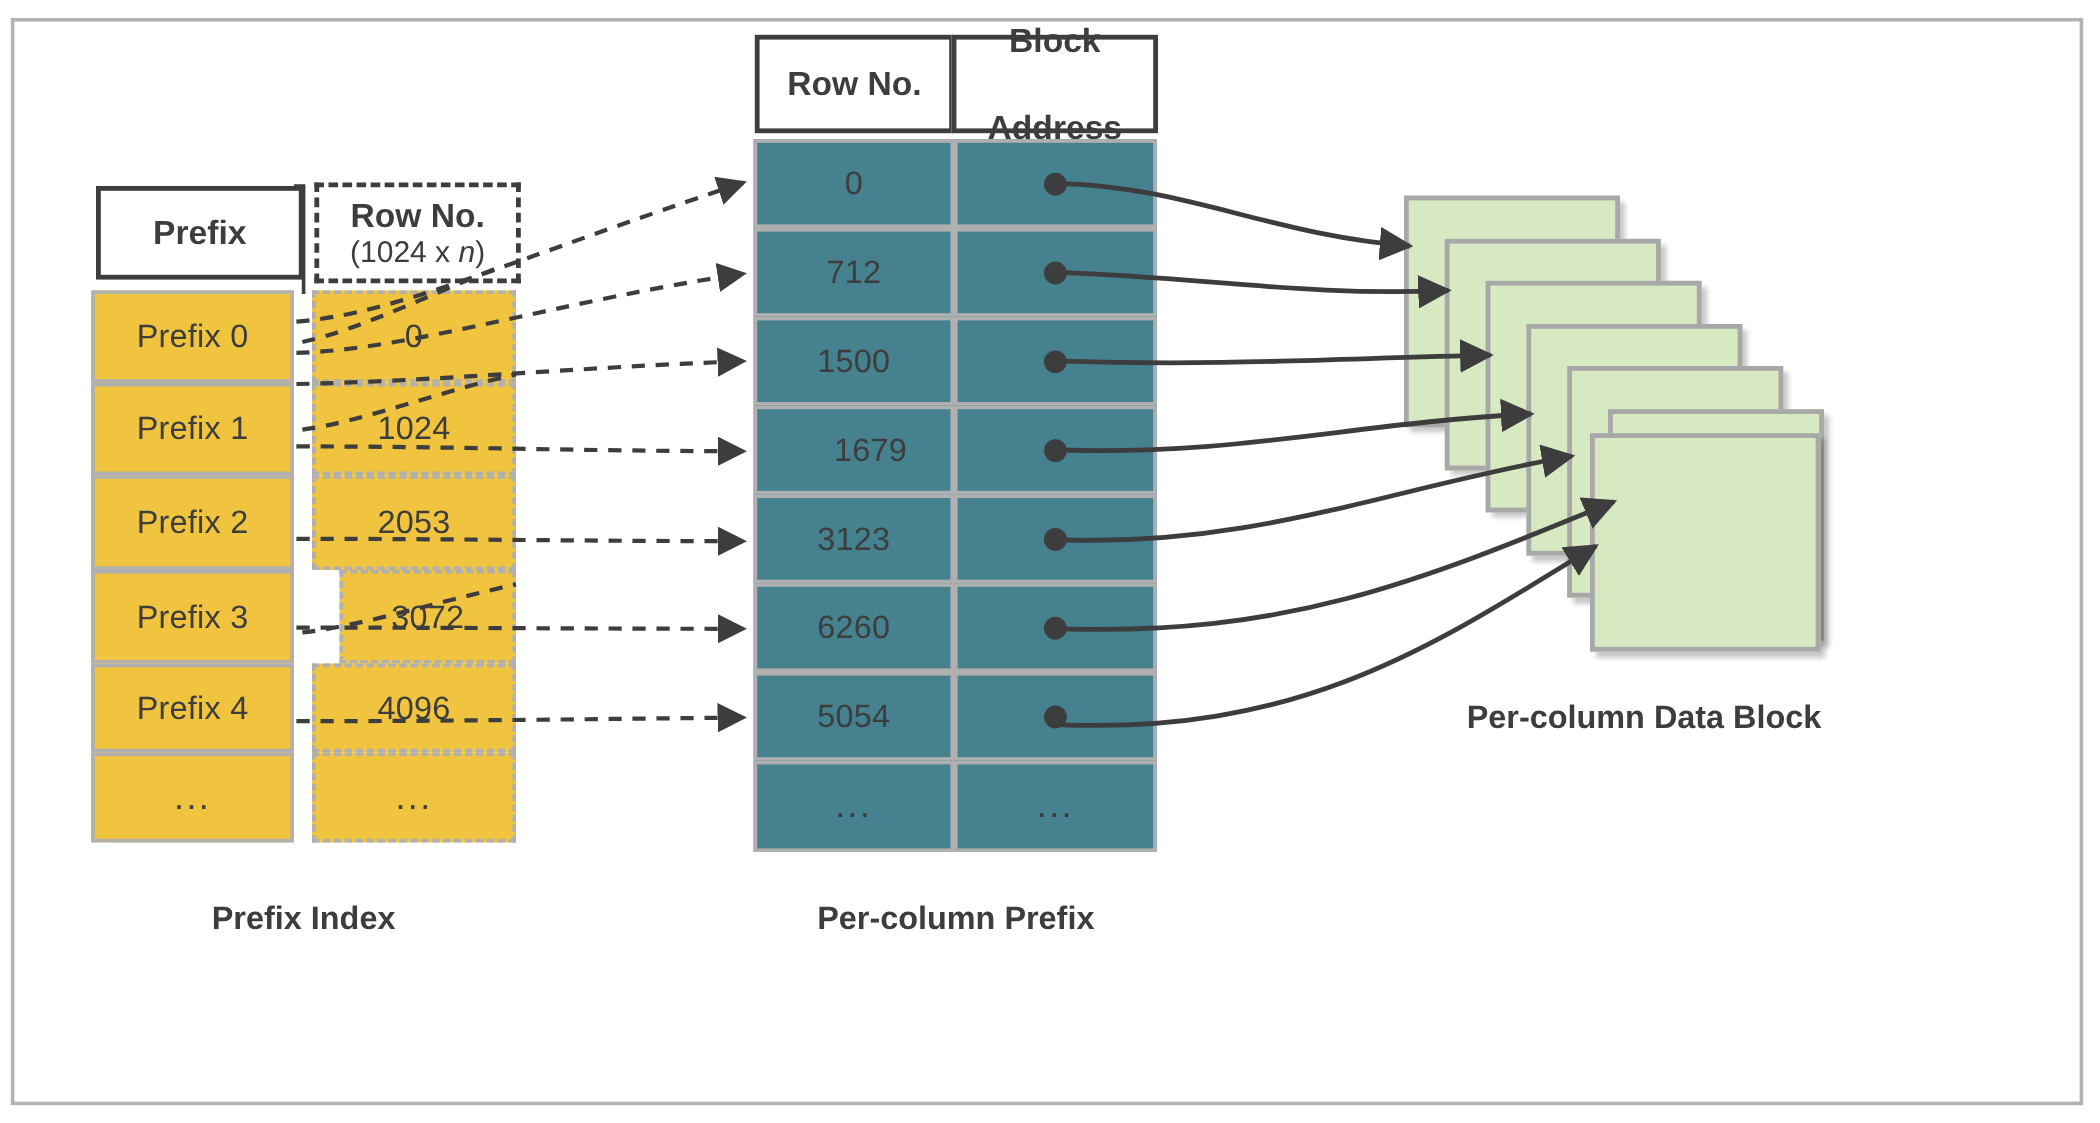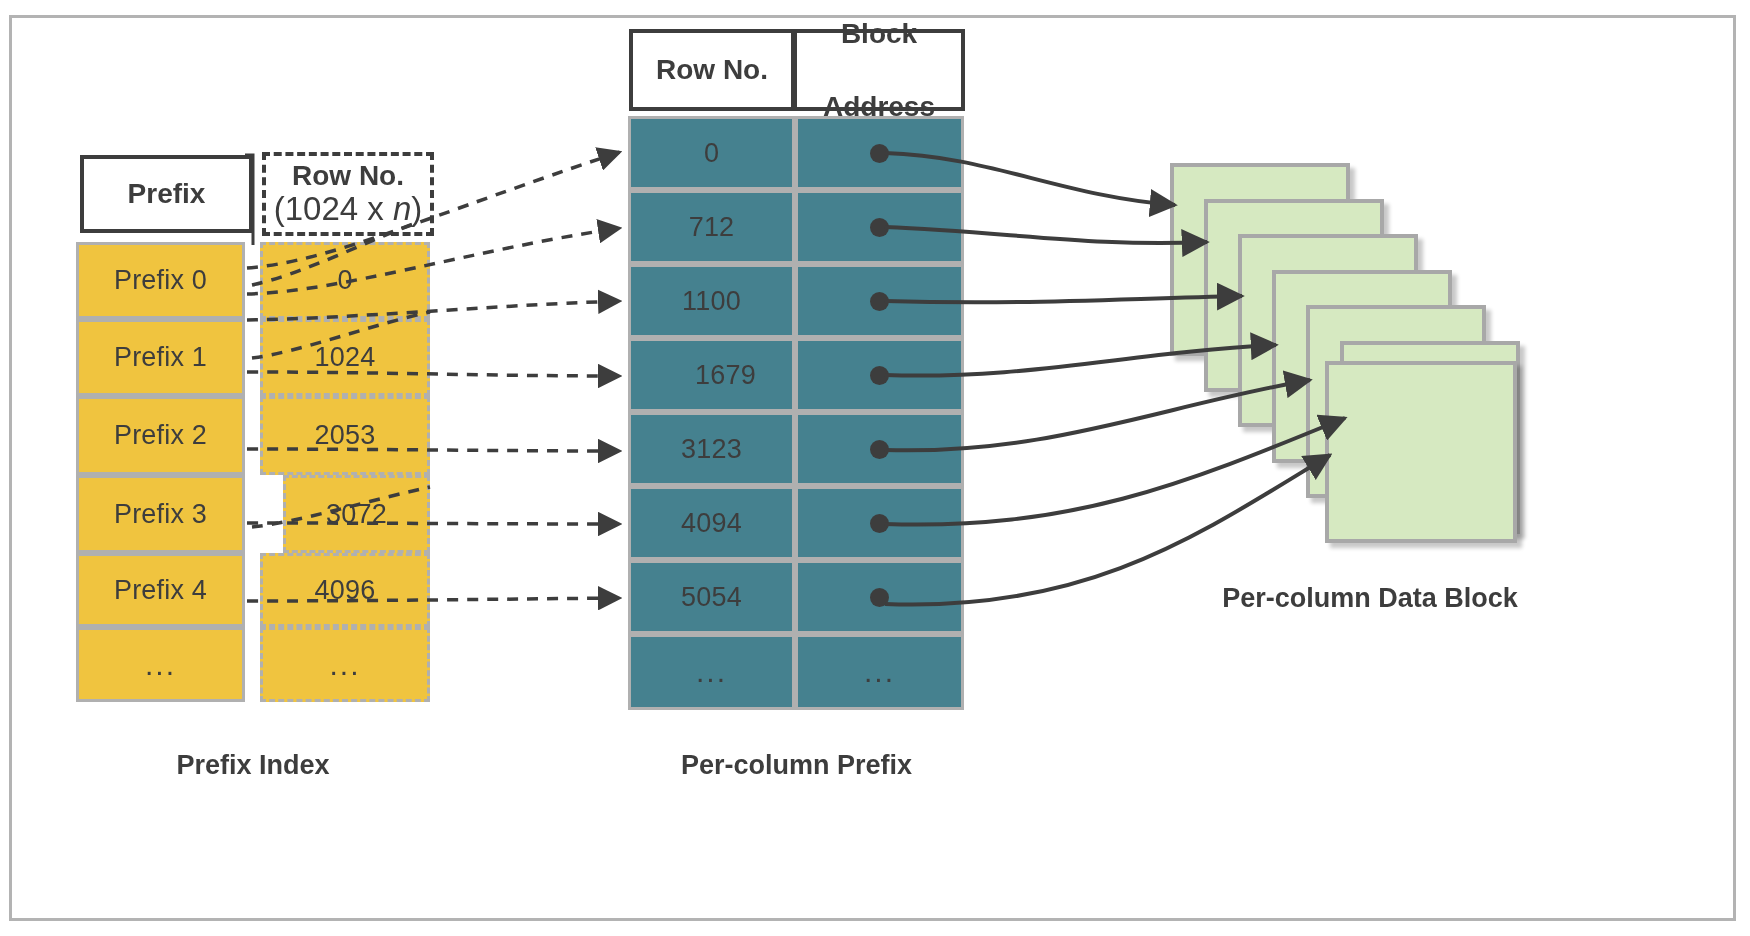--- a/index.html
+++ b/index.html
@@ -124,21 +124,21 @@
 <div id="canvas">
 
   <div id="outer-frame"></div>
 
   <div class="hdr-box" style="left:80px; top:155px; width:173px; height:78px; font-size:28px;">
     <span>Prefix</span>
   </div>
 
   <div class="hdr-box dashed" style="left:262px; top:152px; width:172px; height:84px; font-size:28px;">
     <span>Row No.</span>
-    <span class="hdr-sub" style="font-size:33px;">(1024 x <i>n</i>)</span>
+    <span class="hdr-sub" style="font-size:25px;">(1024 x <i>n</i>)</span>
   </div>
 
   <div class="col-stack" style="left:76px; top:242px; width:169px;">
     <div class="cell" style="height:77px;">Prefix 0</div>
     <div class="cell" style="height:77px;">Prefix 1</div>
     <div class="cell" style="height:79px;">Prefix 2</div>
     <div class="cell" style="height:78px;">Prefix 3</div>
     <div class="cell" style="height:74px;">Prefix 4</div>
     <div class="cell dots" style="height:75px;">...</div>
   </div>
@@ -159,24 +159,24 @@
   </div>
   <div class="hdr-box" style="left:793px; top:29px; width:172px; height:82px; font-size:28px;gap:42px;">
     <span>Block</span>
     <span>Address</span>
   </div>
 
   <div class="teal-table" style="left:628px; top:116px;">
     <div class="teal-col" style="width:167px;">
       <div class="cell teal" style="height:74px;">0</div>
       <div class="cell teal" style="height:74px;">712</div>
-      <div class="cell teal" style="height:74px;">1100</div>
+      <div class="cell teal" style="height:74px;">1500</div>
       <div class="cell teal" style="height:74px;padding-left:28px;">1679</div>
       <div class="cell teal" style="height:74px;">3123</div>
-      <div class="cell teal" style="height:74px;">4094</div>
+      <div class="cell teal" style="height:74px;">6260</div>
       <div class="cell teal" style="height:74px;">5054</div>
       <div class="cell teal dots" style="height:76px;">...</div>
     </div>
     <div class="teal-col" style="width:169px;">
       <div class="cell teal" style="height:74px;">
         <span class="addr-dot"></span>
       </div>
       <div class="cell teal" style="height:74px;">
         <span class="addr-dot"></span>
       </div>

